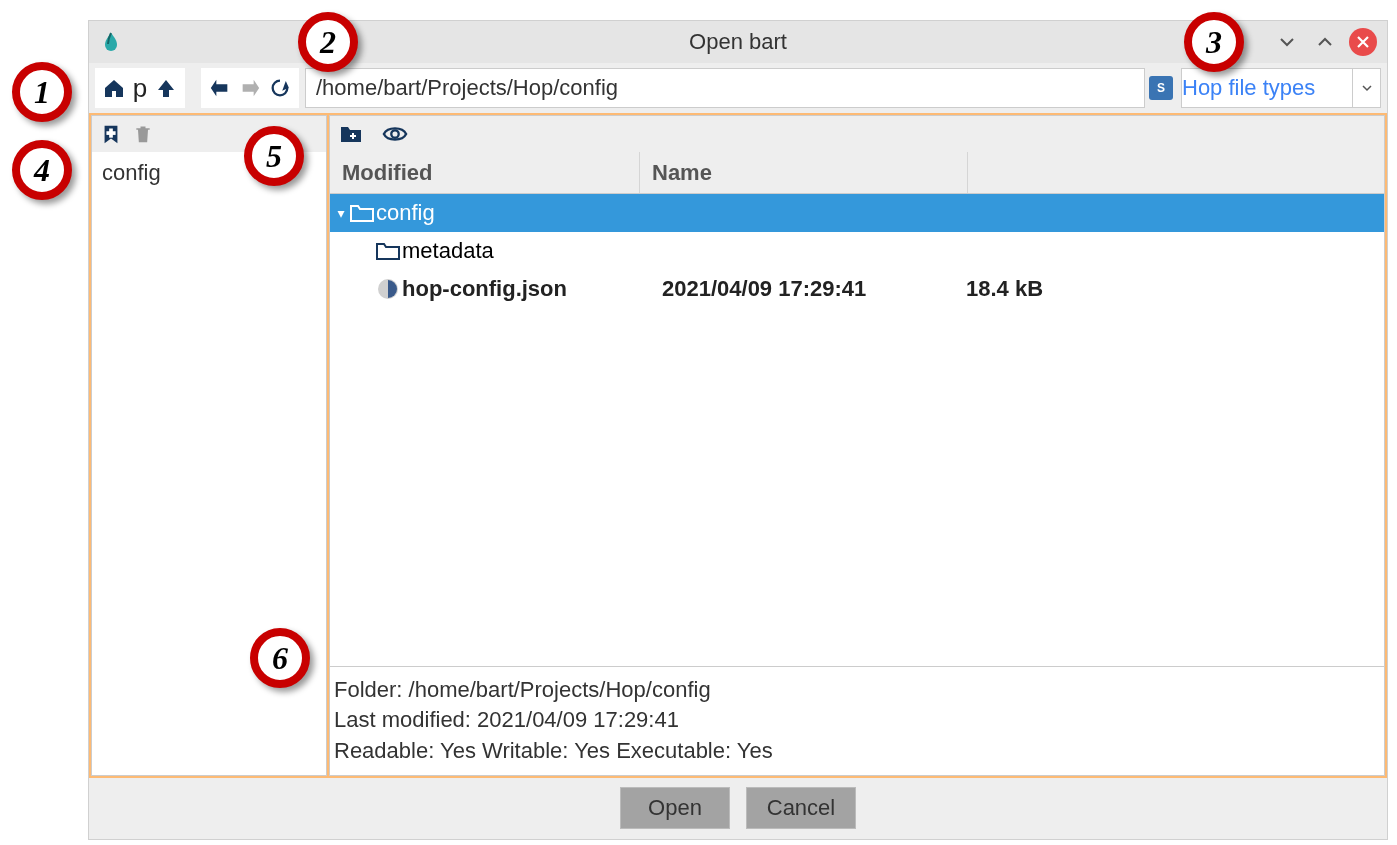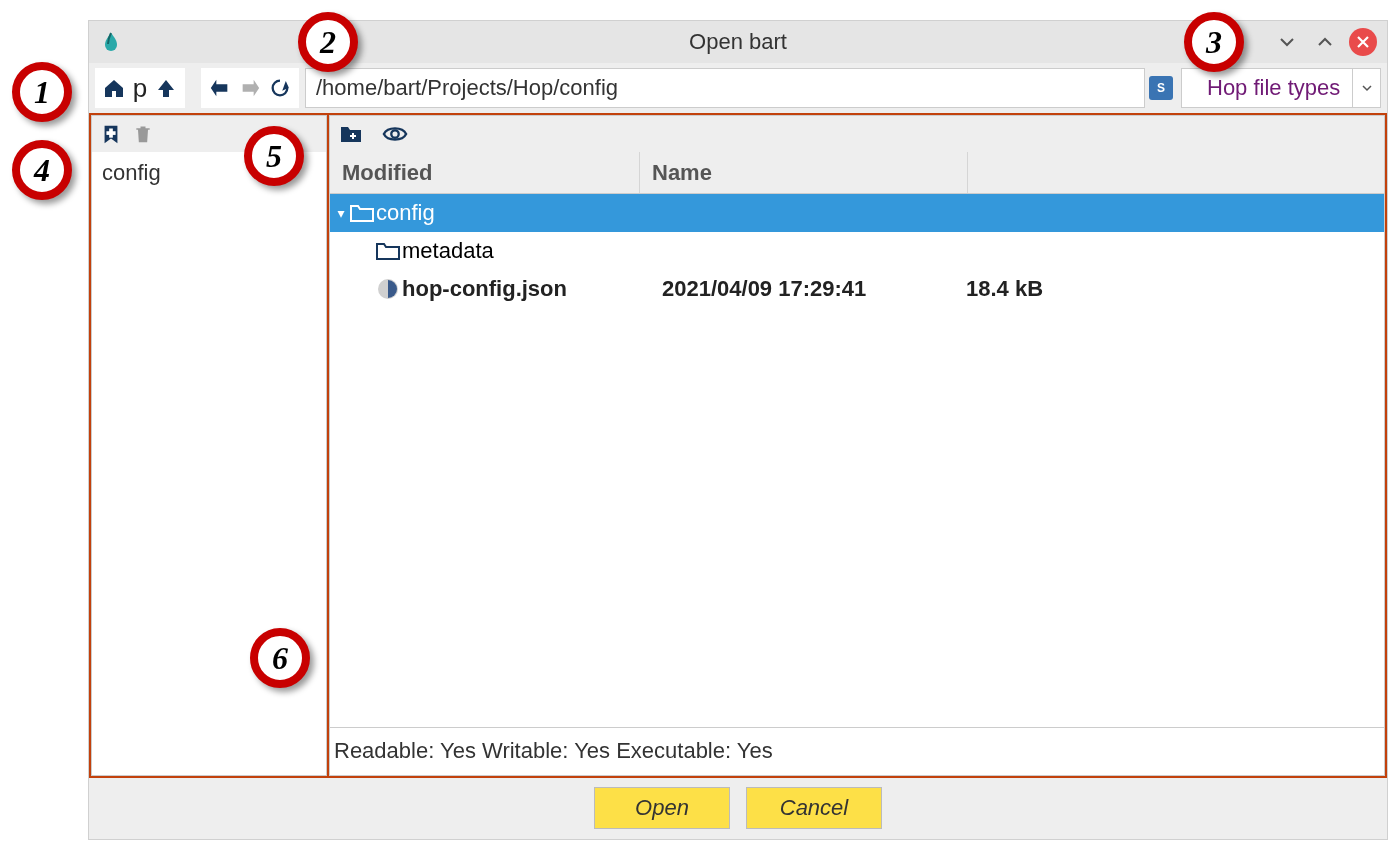--- a/index.html
+++ b/index.html
@@ -107,38 +107,38 @@
       width: 200px;
       height: 40px;
       background: #fff;
       border: 1px solid #ccc;
       display: flex;
       align-items: center;
       margin-left: 6px;
     }
     .filter-text {
       flex: 1;
-      padding: 0 25px;
-      font-size: 22px;
-      color: #701a75;
+      padding: 0 0;
+      font-size: 22px;
+      color: #3b82f6;
       white-space: nowrap;
       overflow: hidden;
     }
     .filter-arrow {
       width: 28px;
       border-left: 1px solid #ccc;
       height: 100%;
       display: flex; align-items: center; justify-content: center;
       cursor: pointer;
       color: #555;
     }
     .main-area {
       display: flex;
       height: 665px;
-      background: #c2410c;
+      background: #fdba74;
     }
     .sidebar {
       width: 236px;
       background: #fff;
       border: 1px solid #ccc;
       margin: 2px 2px 2px 2px;
       display: flex;
       flex-direction: column;
     }
     .sidebar-toolbar {
@@ -237,28 +237,27 @@
     }
     .button-bar {
       height: 60px;
       display: flex;
       align-items: center;
       justify-content: center;
       gap: 16px;
       background: #eeeeee;
     }
     .dlg-btn {
-      width: 136px;
+      width: 110px;
       height: 42px;
-      background: #fde047;
+      background: #a3a3a3;
       border: 1px solid #bbb;
       font-size: 22px;
       color: #333;
       cursor: pointer;
-      font-style: italic;
     }
     .callout {
       position: absolute;
       width: 60px;
       height: 60px;
       border: 8px solid #c80000;
       border-radius: 50%;
       display: flex;
       align-items: center;
       justify-content: center;
@@ -447,20 +446,22 @@
           <div class="row-col mod-col">
               <span class="row-modified">2021/04/09 17:29:41</span>
             </div>
           <div class="row-col size-col">
               <span class="row-size">18.4 kB</span>
             </div>
         </div>
       </div>
 
       <div class="info-panel">
+        <div><span>Folder: </span><span>/home/bart/Projects/Hop/config</span></div>
+        <div><span>Last modified: </span><span>2021/04/09 17:29:41</span></div>
         <div>Readable: Yes  Writable: Yes  Executable: Yes</div>
       </div>
     </div>
   </div>
 
   <div class="button-bar">
     <button class="dlg-btn">Open</button>
     <button class="dlg-btn">Cancel</button>
   </div>
 </div>

